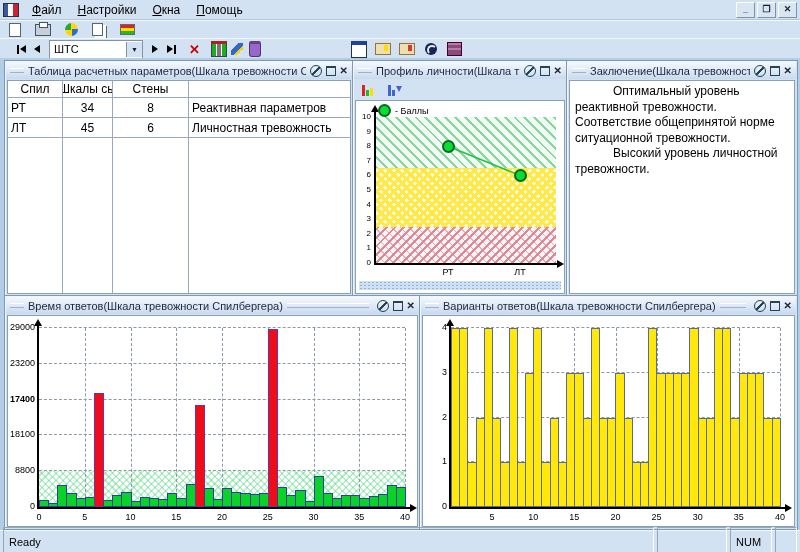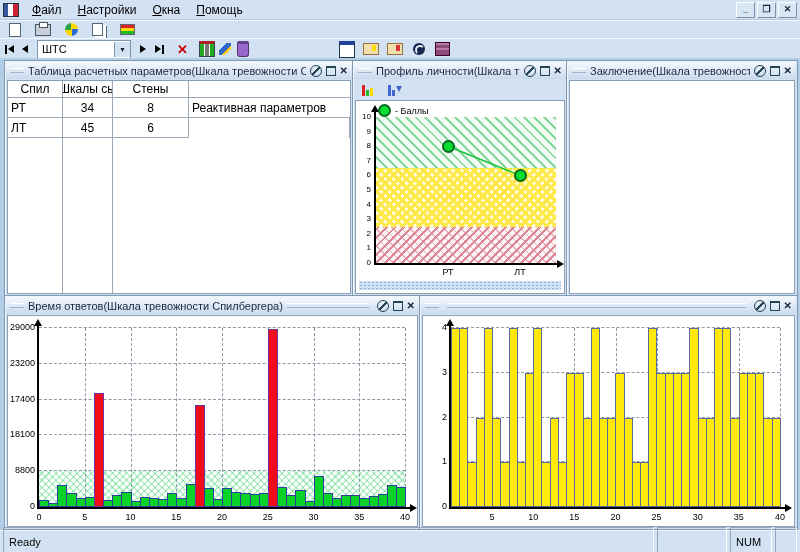--- a/index.html
+++ b/index.html
@@ -18,21 +18,21 @@
   .wc{width:17px;height:14px;background:#d8e6f4;border:1px solid;
       border-color:#fff #7d93ad #7d93ad #fff;font-size:9px;line-height:12px;
       text-align:center;font-weight:bold;color:#123;}
 
   
   #toolbar1{position:absolute;left:0;top:20px;right:0;height:17px;background:#d3e2f3;
             border-top:1px solid #f2f8fd;border-bottom:1px solid #b6c6da;
             display:flex;align-items:center;padding-left:6px;gap:10px;}
   #toolbar2{position:absolute;left:0;top:38px;right:0;height:20px;background:#d3e2f3;
             border-top:1px solid #f2f8fd;border-bottom:1px solid #9fb4cc;
-            display:flex;align-items:center;padding-left:1px;}
+            display:flex;align-items:center;padding-left:13px;}
   .tbtn{height:17px;min-width:18px;display:flex;align-items:center;justify-content:center;gap:1px;}
   .i-page{width:10px;height:12px;background:#fff;border:1px solid #567;}
   .i-printer{width:14px;height:10px;background:#c8cfd9;border:1px solid #456;position:relative;}
   .i-printer::before{content:"";position:absolute;left:3px;top:-3px;width:7px;height:4px;background:#fff;border:1px solid #456;}
   .i-gear{width:13px;height:13px;border-radius:50%;
           background:conic-gradient(#ffd800 0 25%,#2d6ad6 25% 50%,#ffd800 50% 75%,#2aa348 75%);}
   .i-copy{width:9px;height:11px;background:#fff;border:1px solid #567;box-shadow:3px 2px 0 #fff,4px 3px 0 #567;margin-right:4px;}
   .i-style{width:13px;height:9px;border:1px solid #667;
            background:linear-gradient(#d22 0 3px,#fd0 3px 6px,#2b2 6px);}
   .navbtn{width:16px;height:16px;display:flex;align-items:center;justify-content:center;gap:1px;}
@@ -275,20 +275,21 @@
           <div class="tcell c-center">Шкалы сы</div>
           <div class="tcell c-center">Стены</div>
           <div class="tcell c-center last"></div>
           <div class="tcell c-left">РТ</div>
           <div class="tcell c-center">34</div>
           <div class="tcell c-center">8</div>
           <div class="tcell last c-left">Реактивная параметров</div>
           <div class="tcell c-left">ЛТ</div>
           <div class="tcell c-center">45</div>
           <div class="tcell c-center">6</div>
+          <div class="tcell last c-left">Личностная тревожность</div>
           <div class="tcell fill"></div>
           <div class="tcell fill"></div>
           <div class="tcell fill"></div>
           <div class="tcell fill last"></div>
         </div>
     </div>
 
     <div class="win" id="win-profile">
       <div class="titlebar">
         <span class="tb-line"></span>
@@ -353,20 +354,22 @@
       <div class="titlebar">
         <span class="tb-line"></span>
         <span class="title-text">Заключение(Шкала тревожности Спил</span>
         <span class="tb-icons">
           <span class="ti ti-print"></span>
           <span class="ti ti-max"></span>
           <span class="ti ti-close">✕</span>
         </span>
       </div>
       <div id="conclusion-text">
+        <p>Оптимальный уровень реактивной тревожности. Соответствие общепринятой норме ситуационной тревожности.</p>
+        <p>Высокий уровень личностной тревожности.</p>
       </div>
     </div>
 
     <div class="win" id="win-time">
       <div class="titlebar">
         <span class="tb-line"></span>
         <span class="title-text">Время ответов(Шкала тревожности Спилбергера)</span>
         <span class="tb-line grow"></span>
         <span class="tb-icons">
           <span class="ti ti-print"></span>
@@ -430,21 +433,21 @@
               <div class="bar" style="height: 6.2069%; background: rgb(10, 210, 40); border-color: rgb(43, 63, 158);"></div>
               <div class="bar" style="height: 7.24138%; background: rgb(10, 210, 40); border-color: rgb(43, 63, 158);"></div>
               <div class="bar" style="height: 12.069%; background: rgb(10, 210, 40); border-color: rgb(43, 63, 158);"></div>
               <div class="bar" style="height: 11.3793%; background: rgb(10, 210, 40); border-color: rgb(43, 63, 158);"></div>
             </div>
           </div>
         <div class="ylab" id="time-ylab">
             <span style="bottom: calc(0% - 4px);">0</span>
             <span style="bottom: calc(20% - 4px);">8800</span>
             <span style="bottom: calc(40% - 4px);">18100</span>
-            <span style="bottom: calc(60% - 4px);">17400</span>
+            <span style="bottom: calc(60% - 4px); font-weight: bold;">17400</span>
             <span style="bottom: calc(80% - 4px);">23200</span>
             <span style="bottom: calc(100% - 4px);">29000</span>
           </div>
         <div class="yaxis" id="time-yaxis"></div>
         <div class="xaxis" id="time-xaxis"></div>
         <div class="xlab" id="time-xlab">
             <span style="left: 0%;">0</span>
             <span style="left: 12.5%;">5</span>
             <span style="left: 25%;">10</span>
             <span style="left: 37.5%;">15</span>
@@ -453,20 +456,21 @@
             <span style="left: 75%;">30</span>
             <span style="left: 87.5%;">35</span>
             <span style="left: 100%;">40</span>
           </div>
       </div>
     </div>
 
     <div class="win" id="win-variants">
       <div class="titlebar">
         <span class="tb-line"></span>
+        <span class="title-text">Варианты ответов(Шкала тревожности Спилбергера)</span>
         <span class="tb-line grow"></span>
         <span class="tb-icons">
           <span class="ti ti-print"></span>
           <span class="ti ti-max"></span>
           <span class="ti ti-close">✕</span>
         </span>
       </div>
       <div class="chartbox">
         <div id="var-plot">
             <div class="hgrid" style="bottom: 25%;"></div>

